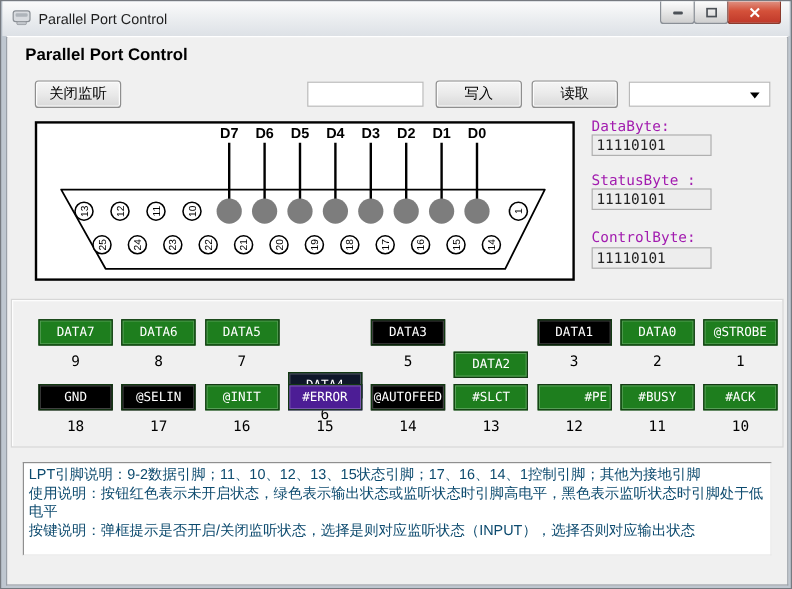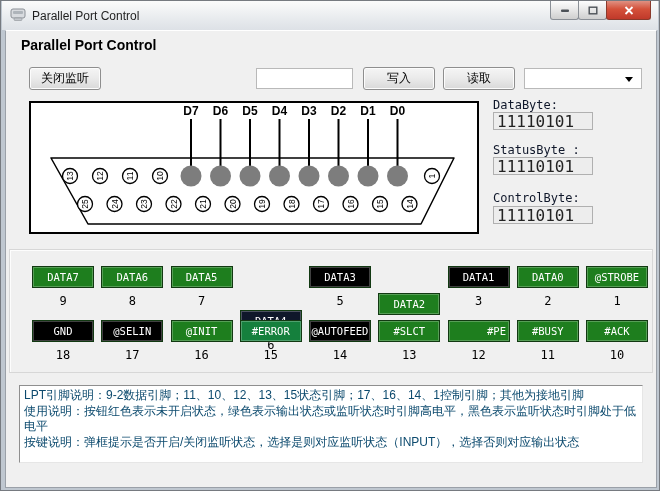--- a/index.html
+++ b/index.html
@@ -14,22 +14,22 @@
   .client{position:absolute;left:4px;top:29px;width:652px;height:458px;background:#f0f0f0;border:1px solid #9aa0a8;border-top:1px solid #ffffff;}
   .page-heading{position:absolute;left:20px;top:36px;font-size:14px;font-weight:bold;color:#000;}
   
   .btn{position:absolute;height:23px;border:1px solid #8e8e8e;border-radius:3px;background:linear-gradient(#f5f5f5,#ebebeb 45%,#d9d9d9);font-size:12px;color:#000;box-shadow:inset 0 0 0 1px #fcfcfc;padding:0;}
   .tb-input{position:absolute;height:21px;border:1px solid #b9b9b9;background:#fff;font-size:12px;padding:0 4px;color:#000;}
   .combo{position:absolute;left:523px;top:67px;width:118px;height:21px;background:#fff;border:1px solid #b9b9b9;}
   .combo .arrow{position:absolute;right:8px;top:8px;width:0;height:0;border-left:4px solid transparent;border-right:4px solid transparent;border-top:5px solid #000;}
   
   .diagram-box{position:absolute;left:28px;top:100px;width:450px;height:133px;background:#fff;border:2px solid #000;}
   
-  .byte-label{position:absolute;left:492px;font-size:12px;font-family:"DejaVu Sans Mono",monospace;color:#0f172a;}
-  .byte-input{position:absolute;left:492px;width:100px;height:18px;border:1px solid #b0b0b0;background:#ededed;font-size:16px;font-family:"DejaVu Sans Mono",monospace;color:#222;padding:0 3px;}
+  .byte-label{position:absolute;left:492px;font-size:12px;font-family:"DejaVu Sans Mono",monospace;color:#a21caf;}
+  .byte-input{position:absolute;left:492px;width:100px;height:18px;border:1px solid #b0b0b0;background:#ededed;font-size:12px;font-family:"DejaVu Sans Mono",monospace;color:#222;padding:0 3px;}
   
   .groupbox{position:absolute;left:8px;top:248px;width:644px;height:124px;border:1px solid #d7d7d7;box-shadow:inset 1px 1px 0 #fdfdfd;}
   .pin-grid{position:absolute;left:22px;width:616px;display:grid;grid-template-columns:repeat(9,62px);justify-content:space-between;}
   .pin-cell{text-align:center;}
   .pin-btn{width:62px;height:22px;border:1px solid #123912;color:#fff;font-size:10.5px;font-family:"DejaVu Sans Mono",monospace;padding:0;line-height:20px;text-align:center;box-shadow:inset 0 0 0 1px rgba(255,255,255,.25);}
   .pin-num{margin-top:6px;font-size:12px;font-family:"DejaVu Sans Mono",monospace;color:#000;}
   
   .notes-box{position:absolute;left:18px;top:384px;width:624px;height:78px;background:#fff;border:1px solid #8f8f8f;border-right-color:#e6e6e6;border-bottom-color:#e6e6e6;padding:2px 4px;font-size:12px;line-height:15.5px;color:#0c4a6e;overflow:hidden;}
 </style>
 </head>
@@ -159,21 +159,21 @@
         <div class="pin-cell"><button class="pin-btn" style="background-color: rgb(0, 0, 0);">DATA3</button><div class="pin-num">5</div></div>
         <div class="pin-cell"><button class="pin-btn" style="background-color: rgb(30, 126, 30); margin-top: 27px;">DATA2</button><div class="pin-num">4</div></div>
         <div class="pin-cell"><button class="pin-btn" style="background-color: rgb(0, 0, 0);">DATA1</button><div class="pin-num">3</div></div>
         <div class="pin-cell"><button class="pin-btn" style="background-color: rgb(30, 126, 30);">DATA0</button><div class="pin-num">2</div></div>
         <div class="pin-cell"><button class="pin-btn" style="background-color: rgb(30, 126, 30);">@STROBE</button><div class="pin-num">1</div></div>
       </div>
     <div id="pin-row-2" class="pin-grid" style="top:70px;">
         <div class="pin-cell"><button class="pin-btn" style="background-color: rgb(0, 0, 0);">GND</button><div class="pin-num">18</div></div>
         <div class="pin-cell"><button class="pin-btn" style="background-color: rgb(0, 0, 0);">@SELIN</button><div class="pin-num">17</div></div>
         <div class="pin-cell"><button class="pin-btn" style="background-color: rgb(30, 126, 30);">@INIT</button><div class="pin-num">16</div></div>
-        <div class="pin-cell"><button class="pin-btn" style="background-color: #15803d; text-align: center;">#ERROR</button><div class="pin-num">15</div></div>
+        <div class="pin-cell"><button class="pin-btn" style="background-color: #4c1d95; text-align: center;">#ERROR</button><div class="pin-num">15</div></div>
         <div class="pin-cell"><button class="pin-btn" style="background-color: rgb(0, 0, 0);">@AUTOFEED</button><div class="pin-num">14</div></div>
         <div class="pin-cell"><button class="pin-btn" style="background-color: rgb(30, 126, 30);">#SLCT</button><div class="pin-num">13</div></div>
         <div class="pin-cell"><button class="pin-btn" style="background-color: rgb(30, 126, 30); padding-left: 36px;">#PE</button><div class="pin-num">12</div></div>
         <div class="pin-cell"><button class="pin-btn" style="background-color: rgb(30, 126, 30);">#BUSY</button><div class="pin-num">11</div></div>
         <div class="pin-cell"><button class="pin-btn" style="background-color: rgb(30, 126, 30);">#ACK</button><div class="pin-num">10</div></div>
       </div>
   </div>
 
   <div class="notes-box">
     <div>LPT引脚说明：9-2数据引脚；11、10、12、13、15状态引脚；17、16、14、1控制引脚；其他为接地引脚</div>

